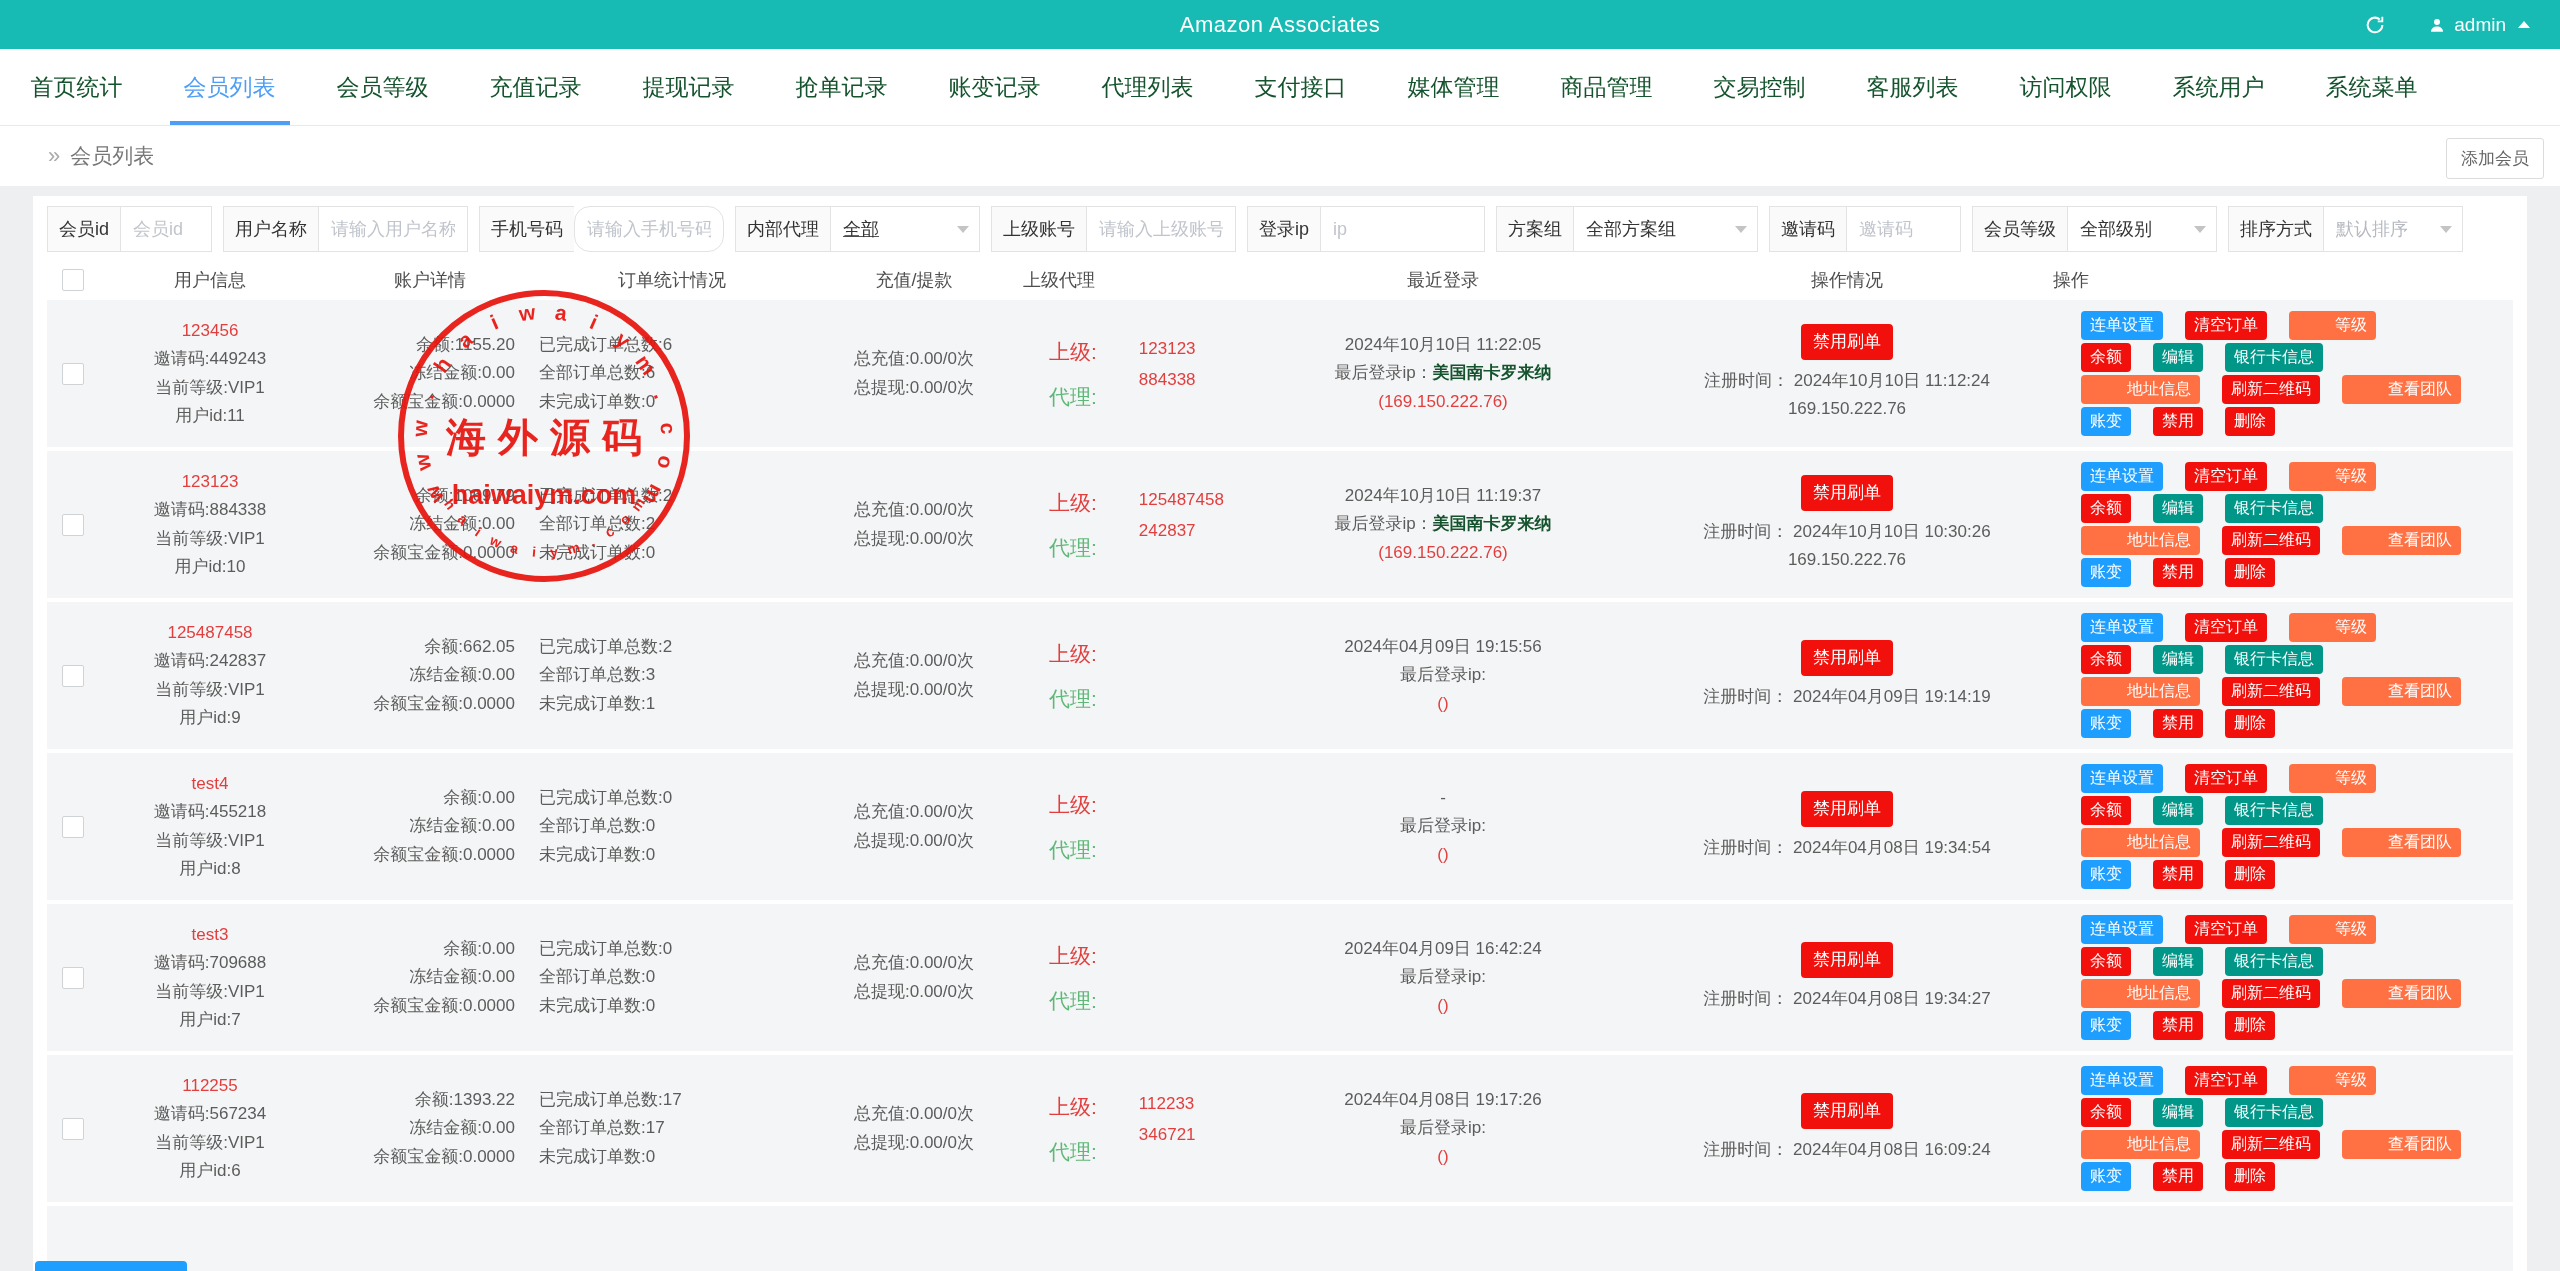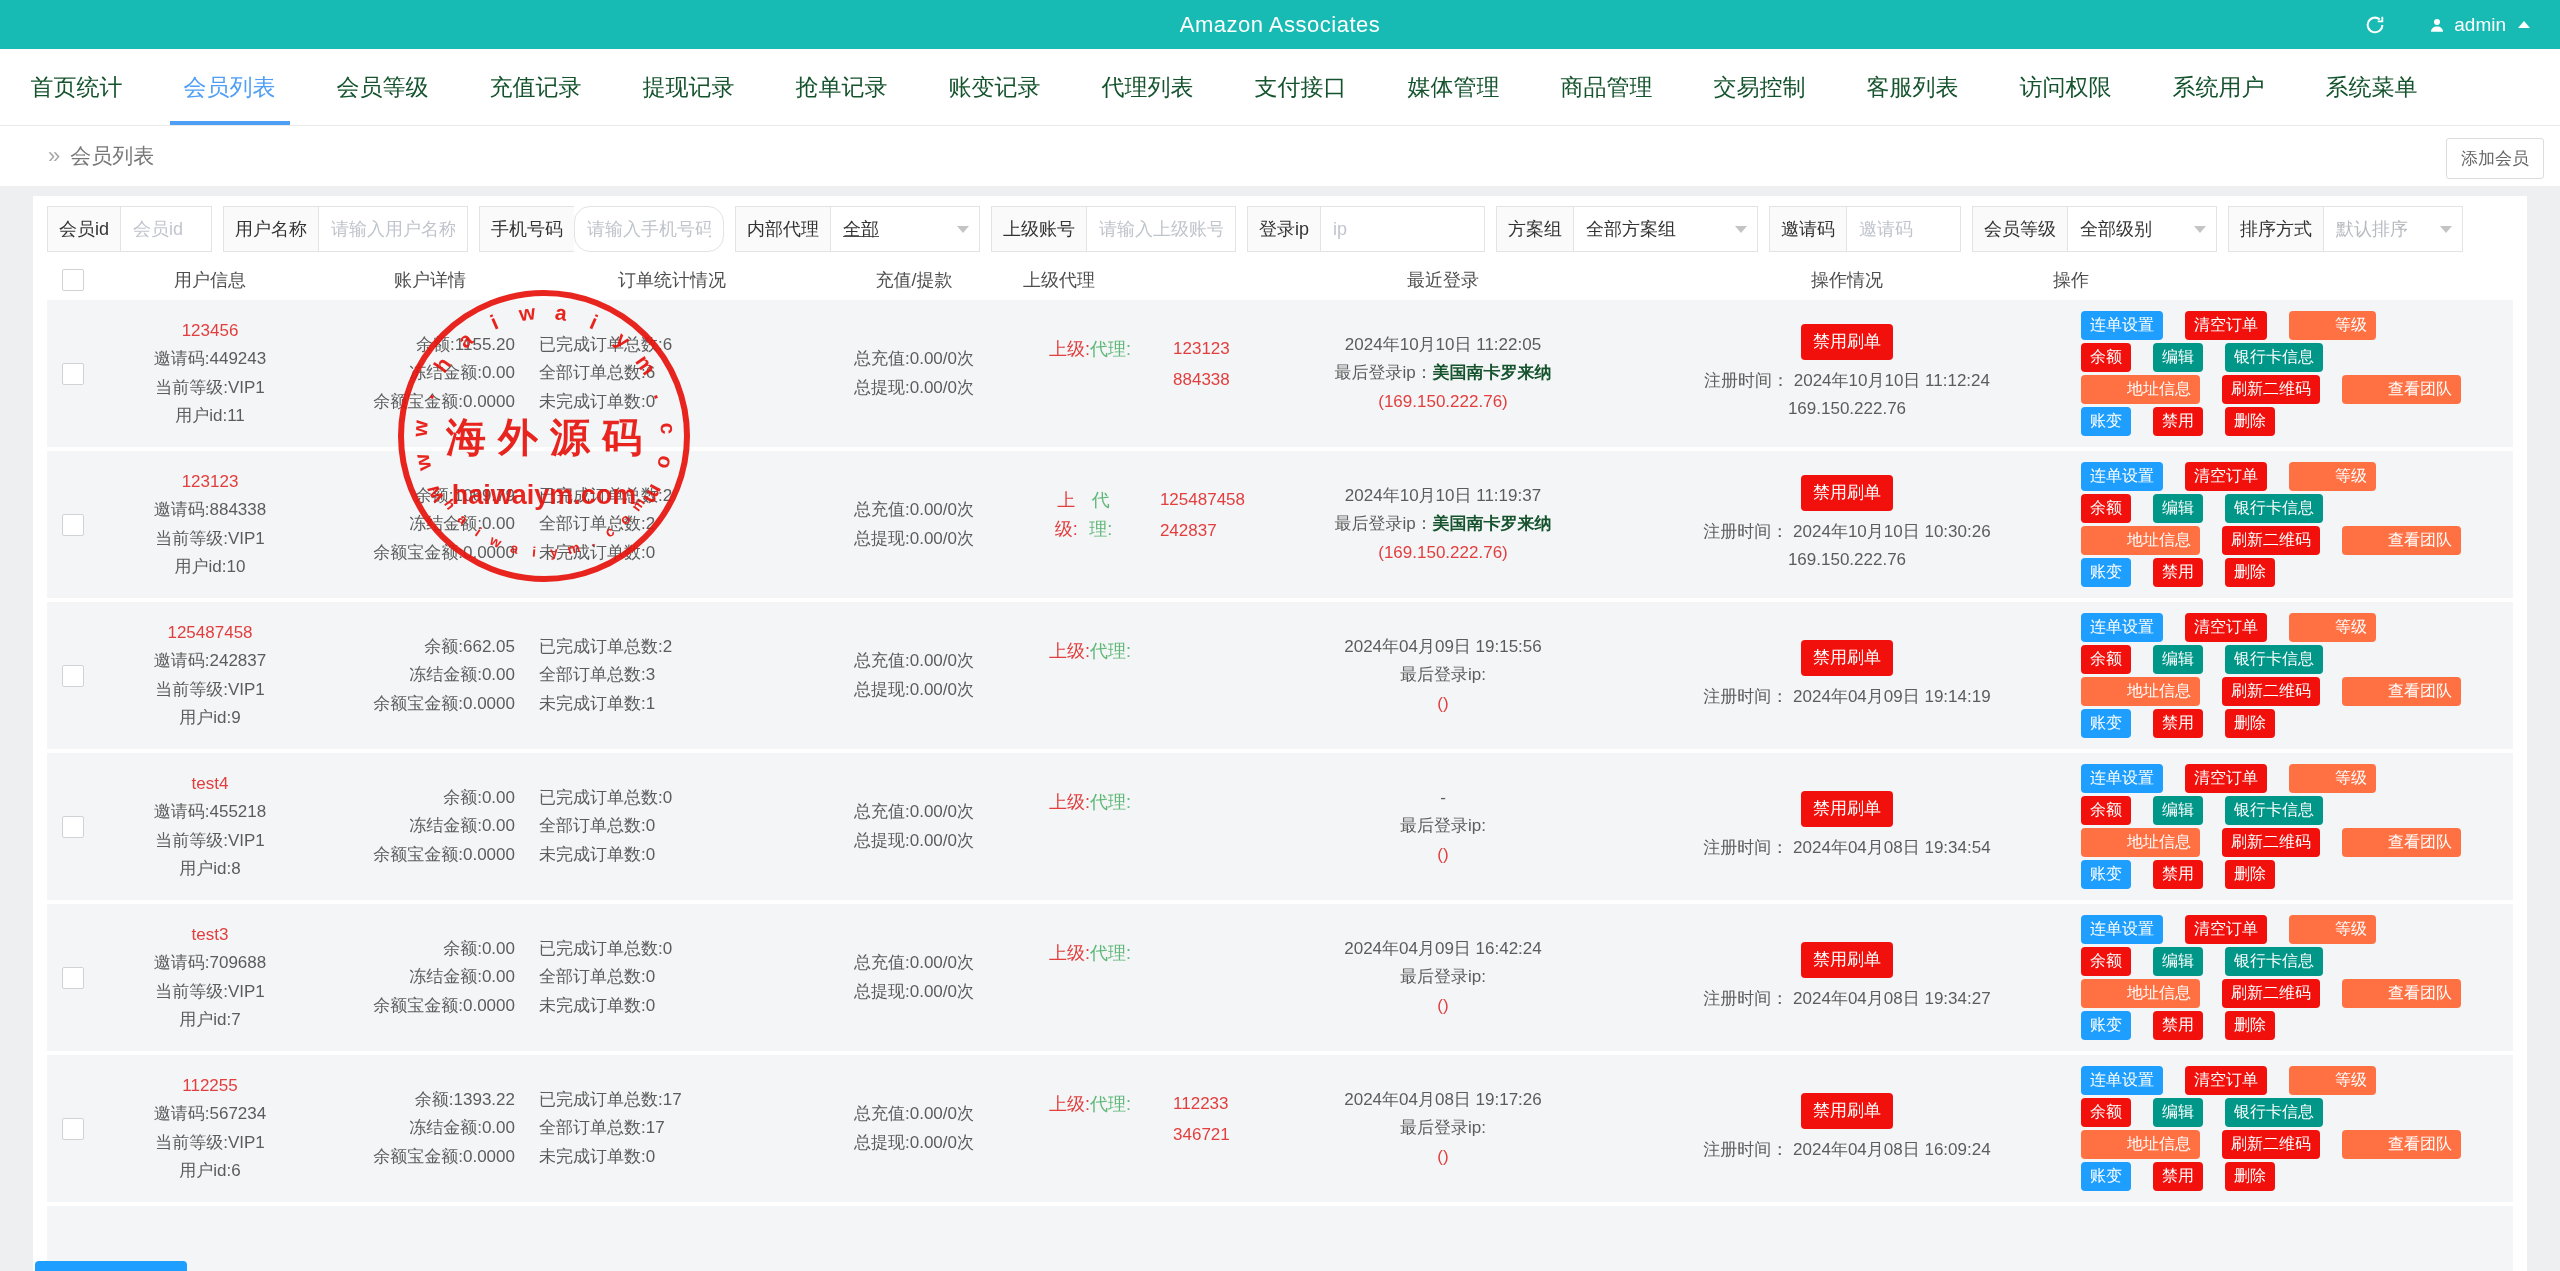--- a/index.html
+++ b/index.html
@@ -67,21 +67,21 @@
   .c6 { width:396px; text-align:center; }
   .c7 { width:412px; text-align:center; }
   .c8 { width:460px; }
   .thead .c2,.thead .c3 { text-align:center; padding-right:0; }
   .cbox { width:22px; height:22px; background:#fff; border:1px solid #cfd3d6; border-radius:2px; cursor:pointer; display:inline-block; }
   .uname { color:#e23e3e; cursor:pointer; }
   .red { color:#e23e3e; }
   .red-strong { color:#14532d; font-weight:bold;text-align:right; }
   .green { color:#5fb878; }
   .cell-parent { display:flex; padding-left:26px; gap:42px; align-items:flex-start; }
-  .plabels { display:flex; flex-direction:row; justify-content:space-between; height:82px; padding-top:2px; font-size:18px;text-align:center; }
+  .plabels { display:flex; flex-direction:column; justify-content:space-between; height:82px; padding-top:2px; font-size:21px;text-align:center; }
   .pvals { display:flex; flex-direction:column; gap:3px; padding-top:2px; font-size:17px; }
   .badge { display:inline-block; background:#f2100c; color:#fff; font-size:17px; padding:4px 12px; border-radius:4px; margin-bottom:7px; }
   .btnline { display:flex; gap:22px; margin:3px 16px; }
   .abtn { border:none; color:#fff; font-size:16px; padding:4px 9px; border-radius:4px; cursor:pointer; white-space:nowrap; font-family:inherit; }
   .abtn.blue { background:#1e9fff; }
   .abtn.red { background:#f2100c; }
   .abtn.orange { background:#ff7043;padding-left:46px; }
   .abtn.teal { background:#009688; }
   .cell-actions { padding:8px 0 8px 12px; }
 

